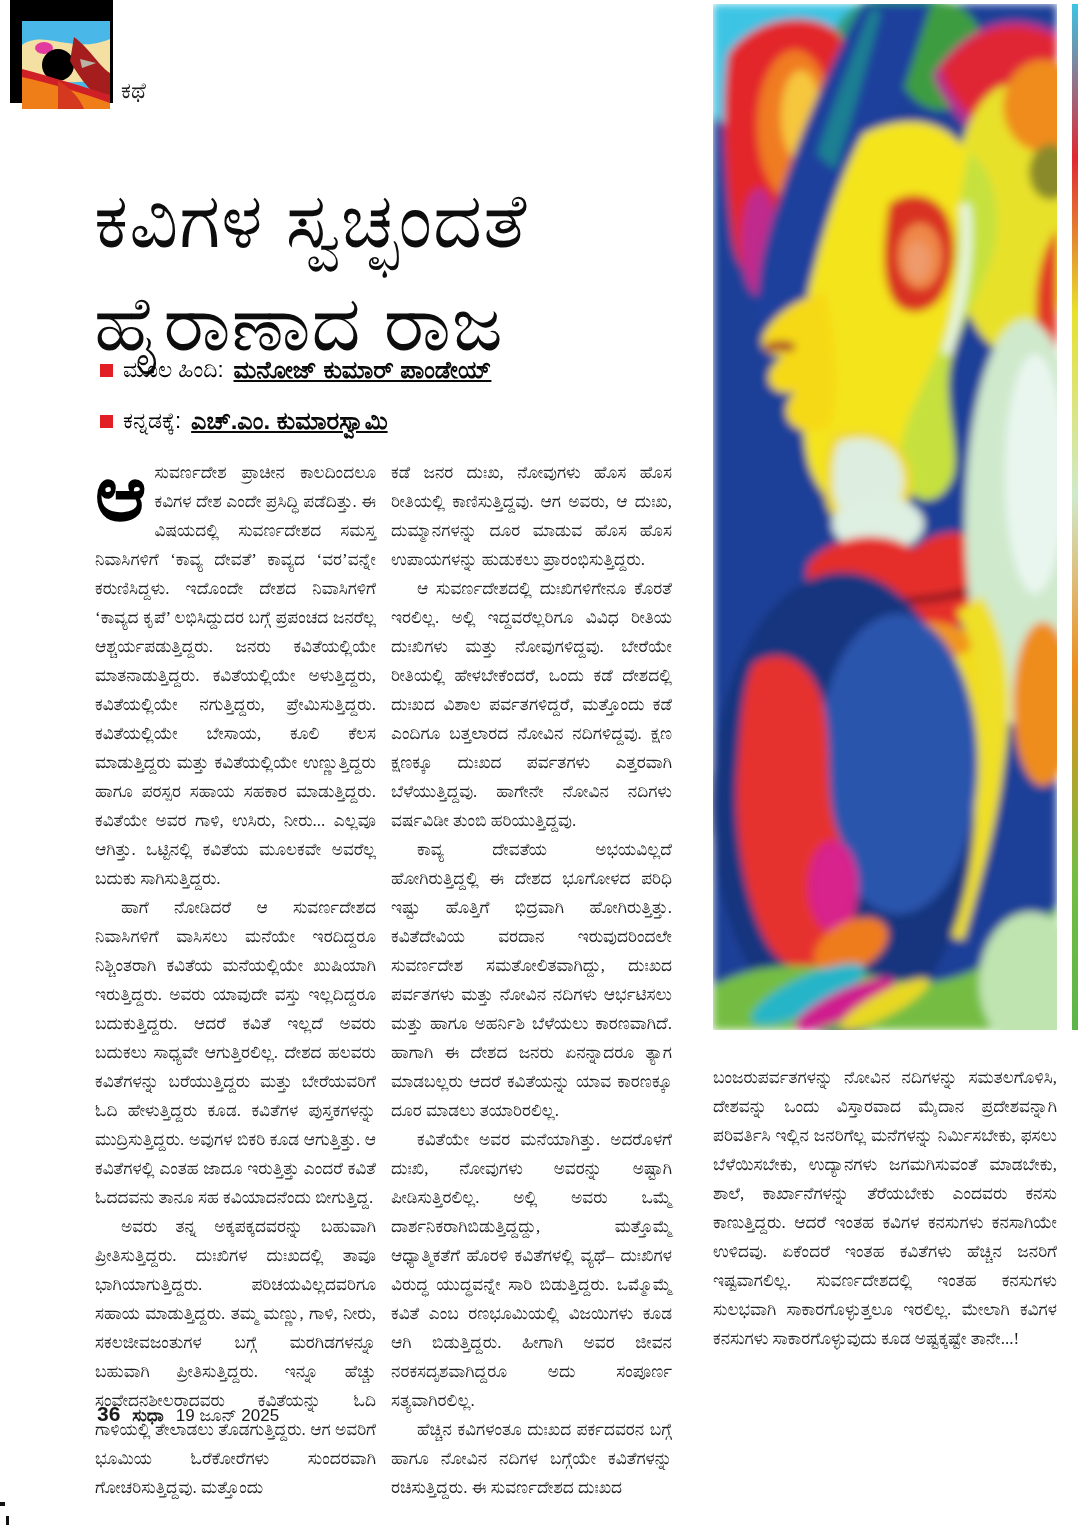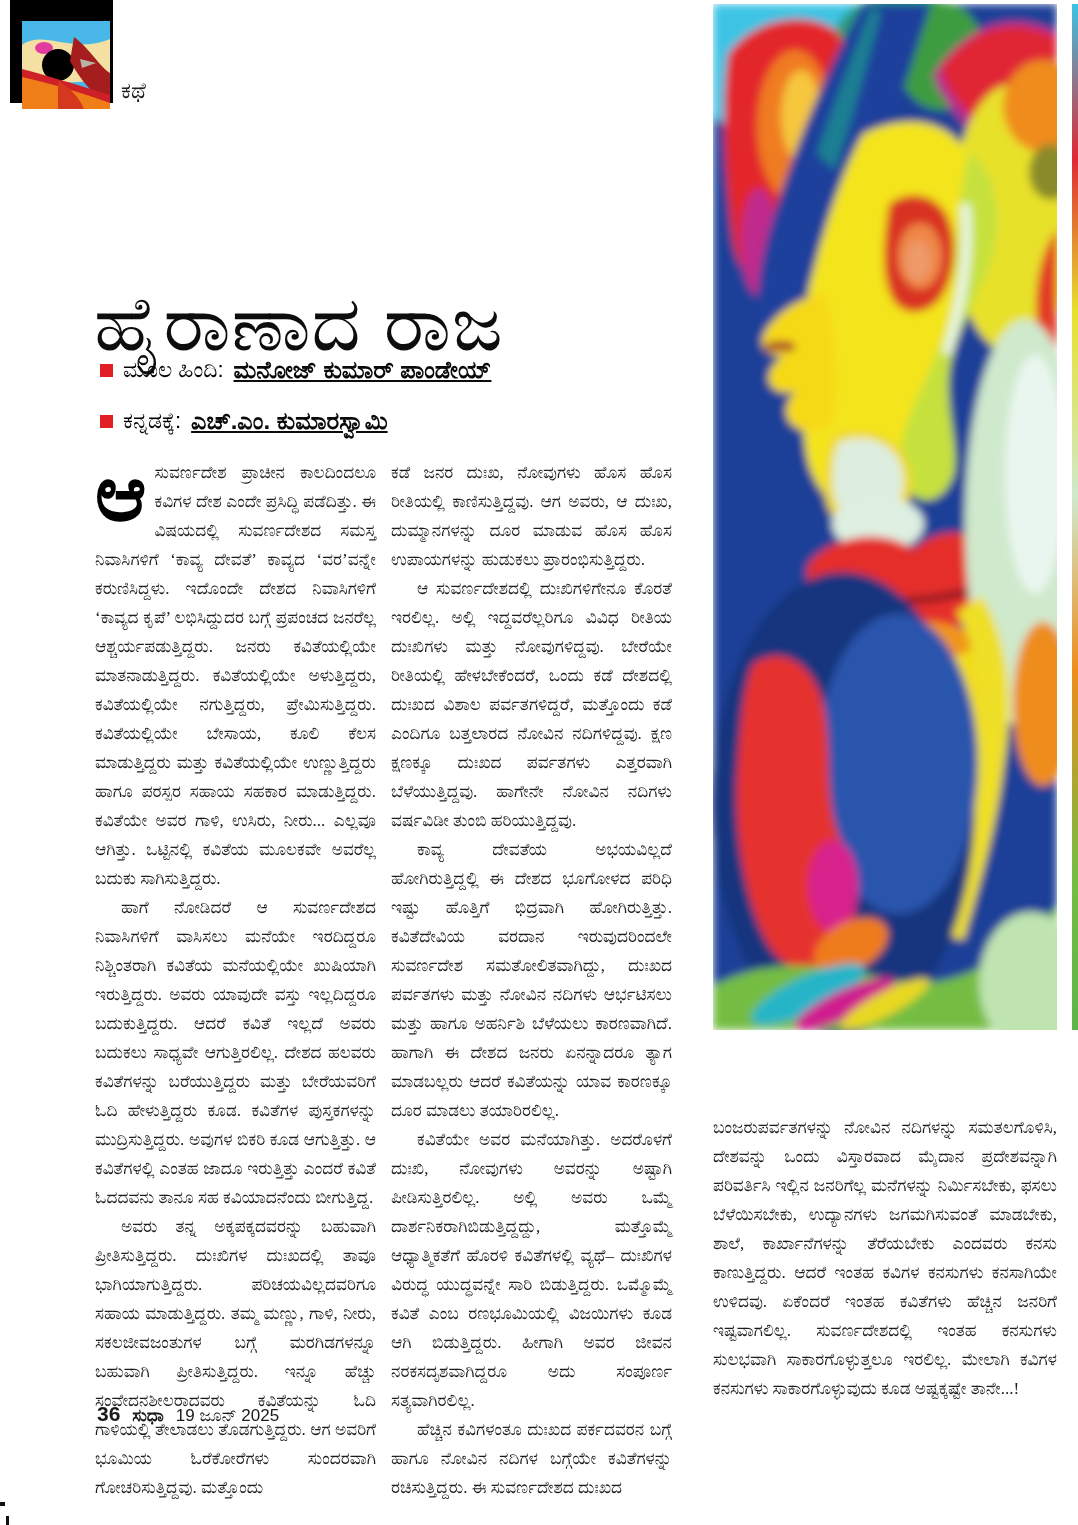--- a/index.html
+++ b/index.html
@@ -23,21 +23,21 @@
   .byline-row.r1{top:355px;}
   .byline-row.r2{top:406px;}
   .bullet{width:13px;height:13px;background:#e31f26;flex:0 0 auto;}
   .byline-label{font-size:22px;color:#000000;}
   .byline-name{font-size:24px;font-weight:bold;color:#0a0a0a;text-decoration:underline;}
   
   .col{position:absolute;top:458px;width:281px;font-size:17px;line-height:29px;
     text-align:justify;color:#1c1c1c;}
   .col-1{left:95px;height:940px;}
   .col-2{left:391px;height:940px;}
-  .col-3{left:713px;top:1113px;width:344px;height:345px;}
+  .col-3{left:713px;top:1063px;width:344px;height:345px;}
   .col p{margin:0;}
   .para{text-indent:26px;}
   .first-para .dropcap{
     float:left;font-size:78px;line-height:62px;font-weight:bold;color:#000;
     padding:4px 8px 0 0;font-family:"Liberation Sans","DejaVu Sans",sans-serif;}
   [data-continues="true"] .para:first-child{text-indent:0;}
   
   .artwork{position:absolute;left:713px;top:4px;width:344px;height:1026px;overflow:hidden;}
   .artwork svg{display:block;}
   .bleed-strip{position:absolute;left:1072px;top:4px;width:6px;height:1026px;
@@ -64,21 +64,21 @@
     <circle cx="36" cy="44" r="16" fill="#000"></circle>
     <path d="M52,16 C68,28 78,46 88,52 L88,84 C72,76 58,58 48,40 Z" fill="#a51d1d"></path>
     <path d="M58,38 L74,42 L60,47 Z" fill="#b9b3a6"></path>
     <path d="M0,55 C30,62 60,70 88,80 L88,88 L0,88 Z" fill="#ef7d18"></path>
     <path d="M0,48 C30,56 62,66 88,74 L88,82 C60,72 28,62 0,56 Z" fill="#cf2027"></path>
     <path d="M36,60 C48,66 58,78 62,88 L36,88 Z" fill="#d4391f"></path>
   </svg>
 </div>
 <div class="kicker">ಕಥೆ</div>
 
-<h1 class="headline"><br>
+<h1 class="headline"><span>ಕವಿಗಳ ಸ್ವಚ್ಛಂದತೆ</span><br>
 <span>ಹೈರಾಣಾದ ರಾಜ</span></h1>
 
 <div class="byline-row r1">
   <span class="bullet"></span>
   <span class="byline-label">ಮೂಲ ಹಿಂದಿ:</span>
   <span class="byline-name">ಮನೋಜ್ ಕುಮಾರ್ ಪಾಂಡೇಯ್</span>
 </div>
 <div class="byline-row r2">
   <span class="bullet"></span>
   <span class="byline-label">ಕನ್ನಡಕ್ಕೆ:</span>

